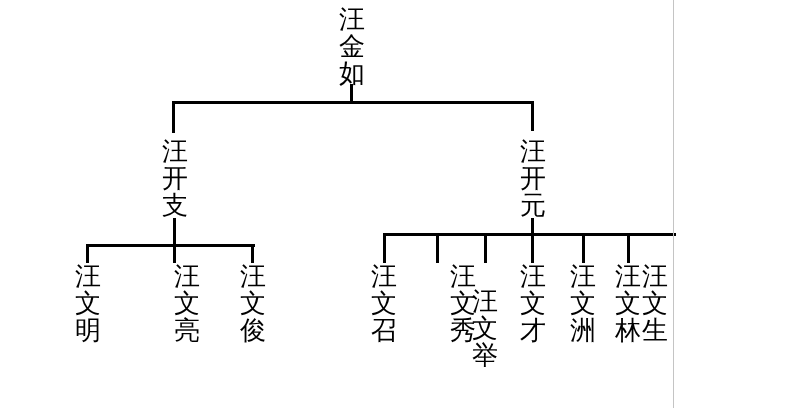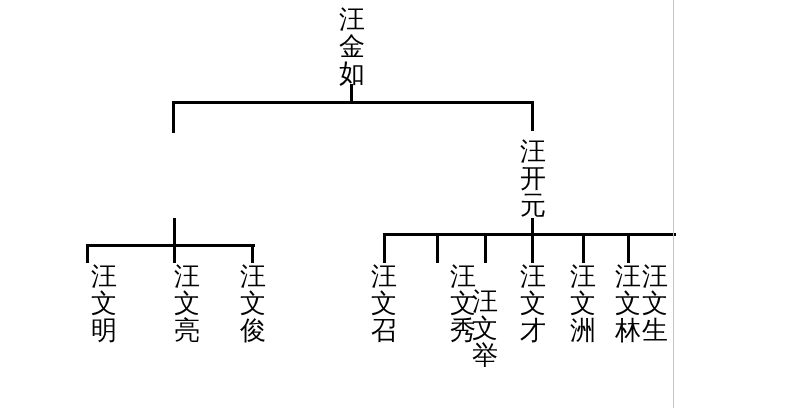--- a/index.html
+++ b/index.html
@@ -49,20 +49,21 @@
   <div class="node" style="left:337px; top:6px;">汪金如</div>
 
   <div class="ln" style="left:350px; top:84px; width:3px; height:20px;"></div>
 
   <div class="ln" style="left:172px; top:101px; width:362px; height:3px;"></div>
 
   <div class="ln" style="left:172px; top:101px; width:3px; height:32px;"></div>
 
   <div class="ln" style="left:531px; top:101px; width:3px; height:30px;"></div>
 
+  <div class="node" style="left:160px; top:138px;">汪开支</div>
   <div class="node" style="left:518px; top:138px;">汪开元</div>
 
   <div class="ln" style="left:173px; top:218px; width:3px; height:45px;"></div>
 
   <div class="ln" style="left:86px; top:244px; width:169px; height:3px;"></div>
 
   <div class="ln" style="left:86px; top:244px; width:3px; height:19px;"></div>
   <div class="ln" style="left:251px; top:244px; width:3px; height:19px;"></div>
 
   <div class="ln" style="left:531px; top:218px; width:3px; height:18px;"></div>
@@ -70,21 +71,21 @@
   <div class="ln" style="left:383px; top:233px; width:298px; height:3px;"></div>
 
   <div class="ln" style="left:383px; top:233px; width:3px; height:30px;"></div>
   <div class="ln" style="left:436px; top:233px; width:3px; height:30px;"></div>
   <div class="ln" style="left:484px; top:233px; width:3px; height:30px;"></div>
   <div class="ln" style="left:531px; top:233px; width:3px; height:30px;"></div>
   <div class="ln" style="left:582px; top:233px; width:3px; height:30px;"></div>
   <div class="ln" style="left:627px; top:233px; width:3px; height:30px;"></div>
   <div class="ln" style="left:678px; top:233px; width:3px; height:30px;"></div>
 
-  <div class="node" style="left:73px; top:263px;margin-left:16px;">汪文明</div>
+  <div class="node" style="left:73px; top:263px;">汪文明</div>
   <div class="node" style="left:160px; top:263px;margin-left:12px;">汪文亮</div>
   <div class="node" style="left:238px; top:263px;">汪文俊</div>
 
   <div class="node" style="left:369px; top:263px;">汪文召</div>
   <div class="node" style="left:422px; top:263px;margin-left:26px;">汪文秀</div>
   <div class="node" style="left:470px; top:263px;margin-top:25px;">汪文举</div>
   <div class="node" style="left:568px; top:263px;">汪文洲</div>
   <div class="node" style="left:518px; top:263px;">汪文才</div>
   <div class="node" style="left:613px; top:263px;">汪文林</div>
   <div class="node" style="left:640px; top:263px;">汪文生</div>

